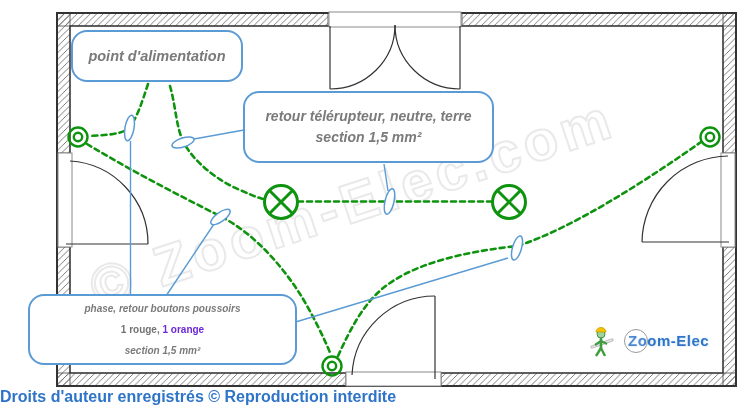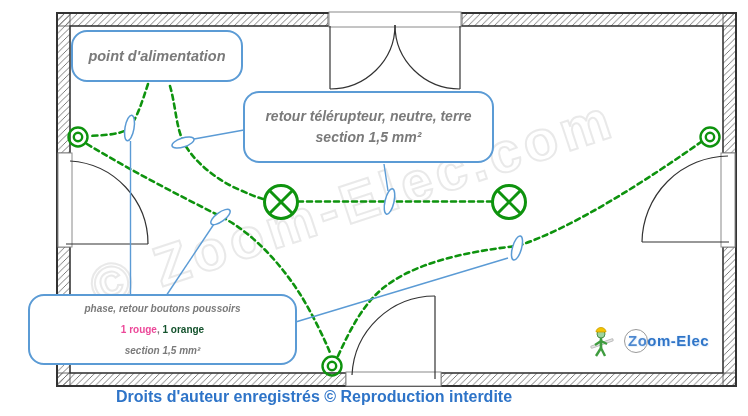--- a/index.html
+++ b/index.html
@@ -36,21 +36,21 @@
   #logo-text{
     font-size:15px;font-weight:bold;color:#2E74C8;letter-spacing:0.5px;
     text-shadow:0 0 1px #fff,0 0 2px #cfe3f7,1px 1px 0 #eaf3fc;
   }
   #logo-lens{
     position:absolute;left:-4px;top:-3px;width:22px;height:22px;
     border:1.5px solid #9a9a9a;border-radius:50%;background:rgba(255,255,255,0.15);
   }
   
   #footer{
-    position:absolute;left:0;top:388px;width:628px;text-align:center;
+    position:absolute;left:0;top:388px;width:628px;
     font-size:16px;font-weight:bold;color:#2E74C8;z-index:2;
   }
 </style>
 </head>
 <body>
 
 <div id="stage">
 
   <div id="watermark">© Zoom-Elec.com</div>
 
@@ -163,21 +163,21 @@
   </div>
 
   <div class="callout" id="callout-return">
     <div class="it">retour télérupteur, neutre, terre</div>
     <div class="it">section 1,5 mm²</div>
   </div>
 
   <div class="callout" id="callout-phase">
     <div class="it">phase, retour boutons poussoirs</div>
     <div>
-      <span style="color: #ec4899;">1 rouge</span><span style="color: rgb(122, 122, 122);">, </span><span style="color: #14532d;">1 orange</span>
+      <span style="color: #737373;">1 rouge</span><span style="color: rgb(122, 122, 122);">, </span><span style="color: #6d28d9;">1 orange</span>
     </div>
     <div class="it">section 1,5 mm²</div>
   </div>
 
   <div id="logo">
     <svg width="24" height="34" viewBox="0 0 24 34">
       <line x1="2" y1="23" x2="22" y2="16" stroke="#b8b8b8" stroke-width="3.2" stroke-linecap="round"></line>
       <line x1="2" y1="23" x2="22" y2="16" stroke="#e3e3e3" stroke-width="1.4" stroke-linecap="round"></line>
       <circle cx="11" cy="10" r="4" fill="#9ed49e" stroke="#4a8f4a" stroke-width="1"></circle>
       <path d="M6,8 a5,4.5 0 0 1 10,0 Z" fill="#F5C400" stroke="#c79d00" stroke-width="0.8"></path>

